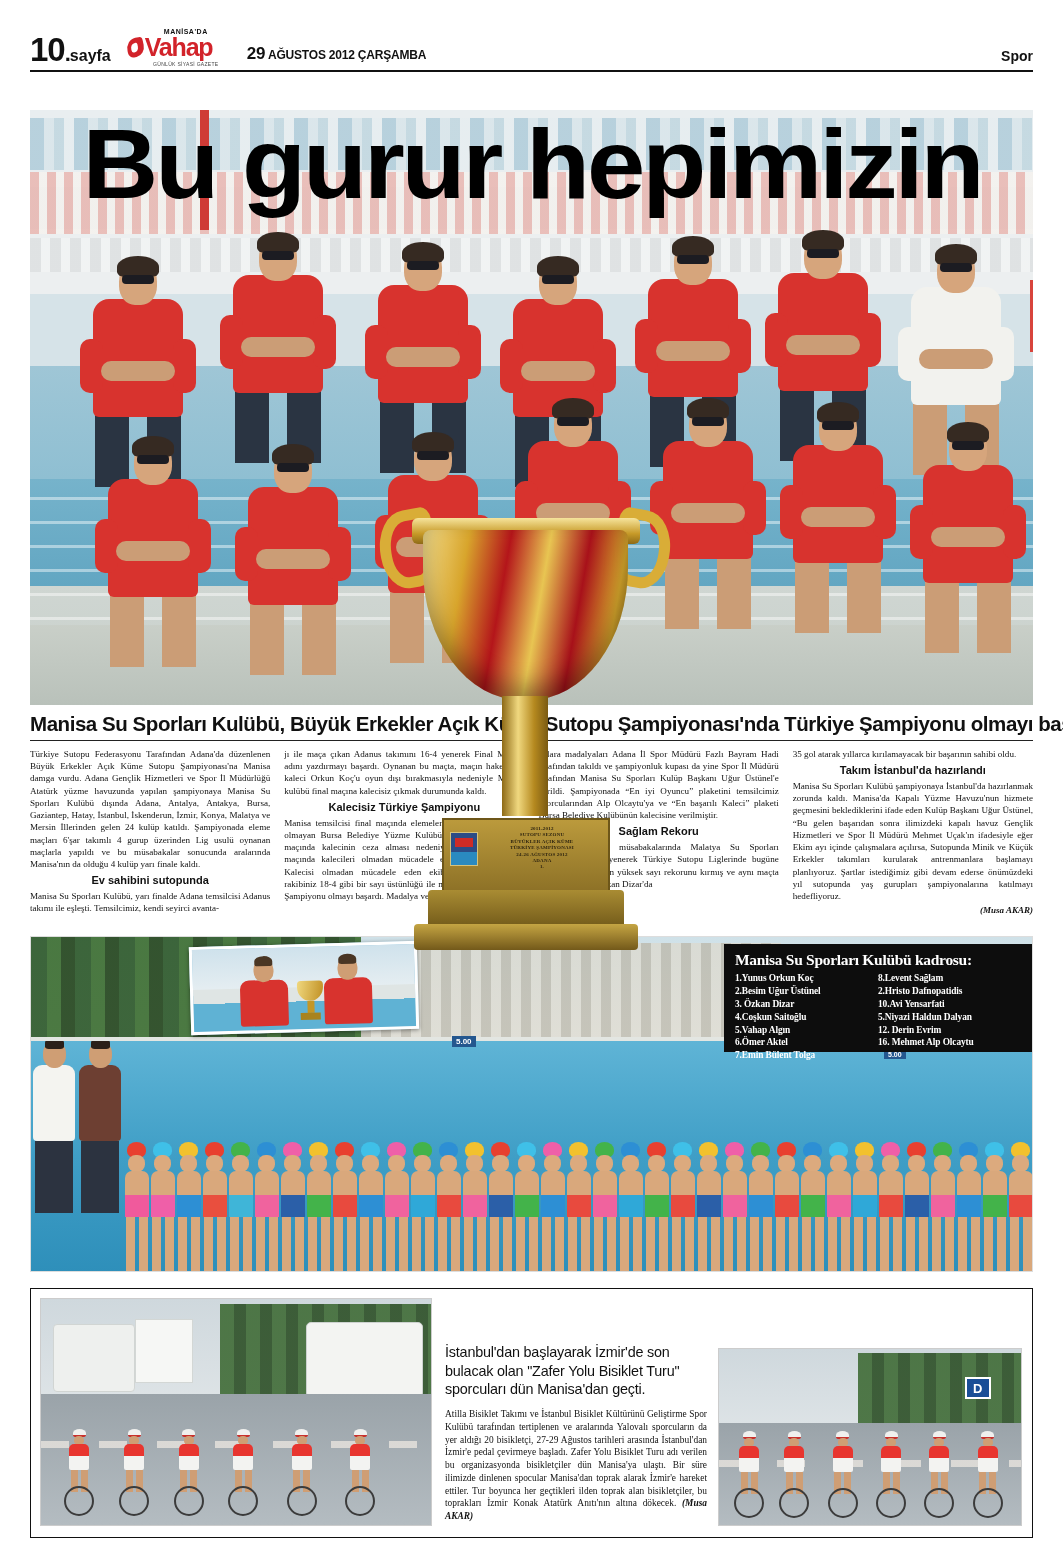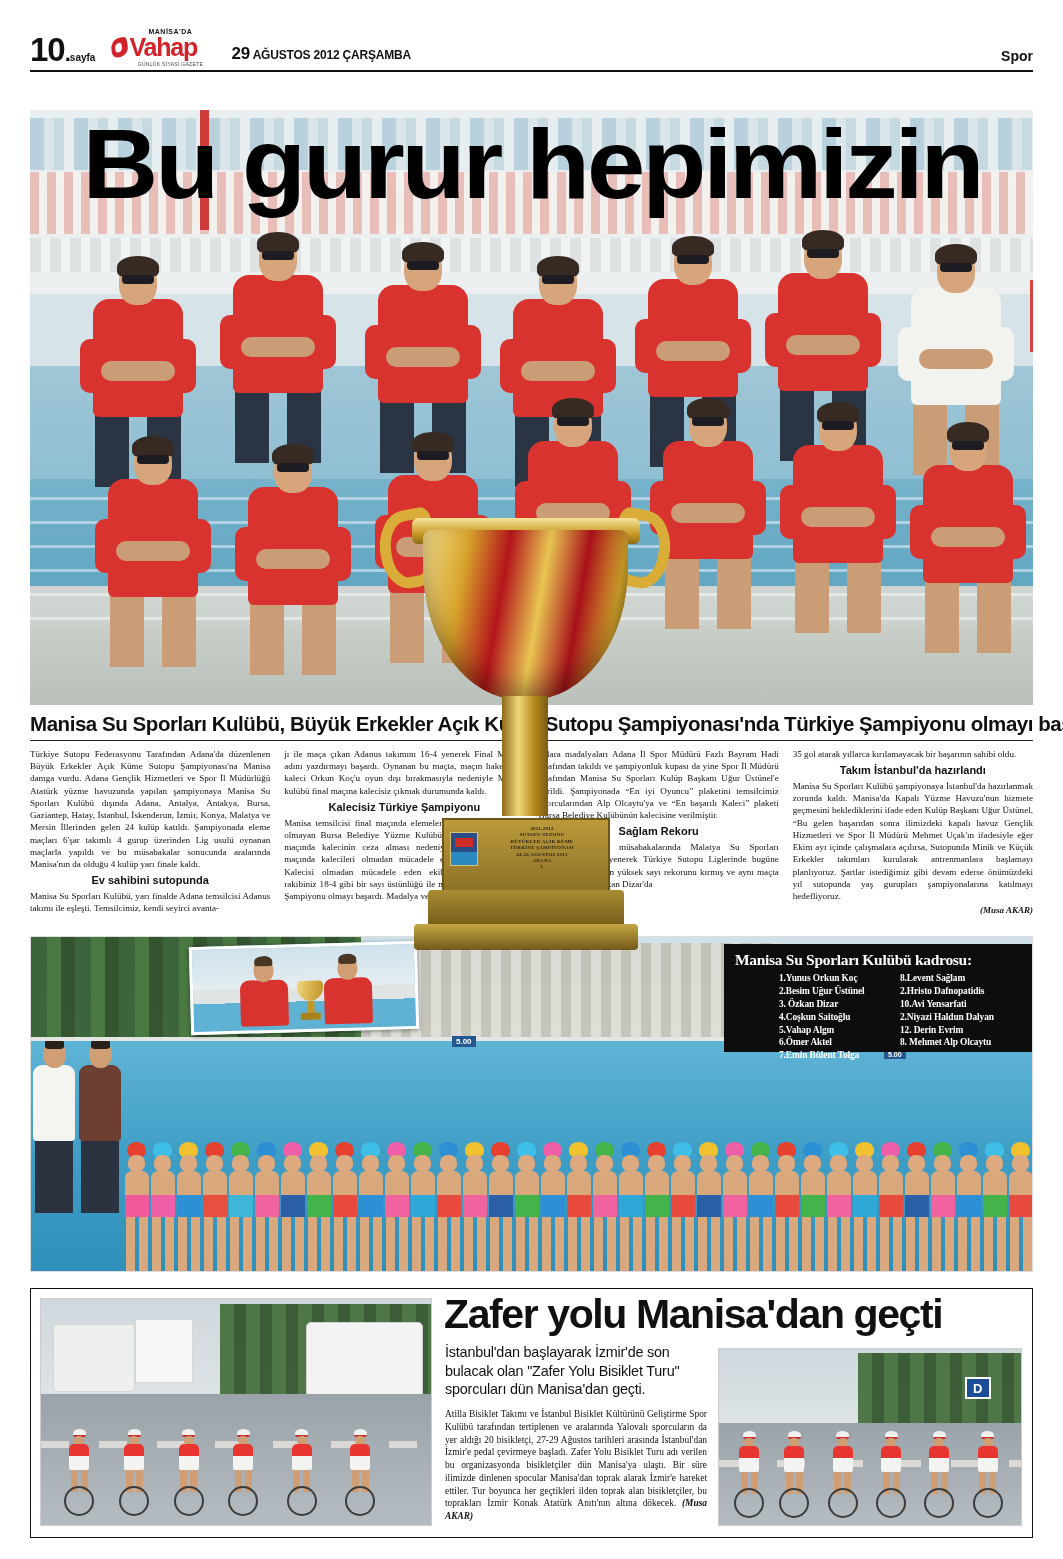--- a/index.html
+++ b/index.html
@@ -35,21 +35,21 @@
     font-size: 33px;
     line-height: 1;
     color: #111;
     letter-spacing: -1px;
   }
   .page-num .dot {
     font-size: 22px;
     vertical-align: baseline;
   }
   .page-num .sayfa {
-    font-size: 10px;
+    font-size: 16px;
     font-weight: bold;
     letter-spacing: 0px;
   }
   .logo-box {
     margin-left: 16px;
     width: 100px; height: 38px;
     position: relative;
     display: flex;
     flex-direction: column;
     justify-content: center;
@@ -604,21 +604,21 @@
     padding: 5px 9px 6px;
     z-index: 18;
   }
   .roster-title {
     font-family: "Liberation Serif", serif;
     font-weight: bold;
     font-size: 15.5px;
     letter-spacing: -0.3px;
     margin-bottom: 3px;
   }
-  .roster-cols { display: flex; gap: 0; margin-left: 44px; }
+  .roster-cols { display: flex; gap: 0; }
   .roster-col { flex: 1; }
   .roster-item {
     font-family: "Liberation Serif", serif;
     font-weight: bold;
     font-size: 9.4px;
     line-height: 1.37;
     letter-spacing: -0.1px;
   }
 
   
@@ -1311,23 +1311,23 @@
         <div class="roster-item">3. Özkan Dizar</div>
         <div class="roster-item">4.Coşkun Saitoğlu</div>
         <div class="roster-item">5.Vahap Algın</div>
         <div class="roster-item">6.Ömer Aktel</div>
         <div class="roster-item">7.Emin Bülent Tolga</div>
       </div>
       <div class="roster-col">
         <div class="roster-item">8.Levent Sağlam</div>
         <div class="roster-item">2.Hristo Dafnopatidis</div>
         <div class="roster-item">10.Avi Yensarfati</div>
-        <div class="roster-item">2.Niyazi Haldun Dalyan</div>
+        <div class="roster-item">5.Niyazi Haldun Dalyan</div>
         <div class="roster-item">12. Derin Evrim</div>
-        <div class="roster-item">8. Mehmet Alp Olcaytu</div>
+        <div class="roster-item">16. Mehmet Alp Olcaytu</div>
       </div>
     </div>
   </div>
 
   <div class="bottom-box"></div>
 
   <div class="bike-photo-l">
     <div class="bg-urban"></div>
     <div class="bg-trees"></div>
     <div class="bus"></div>
@@ -1371,21 +1371,20 @@
       </div>
     <div class="rider" style="left:78%">
         <div class="helm"></div>
         <div class="hd"></div>
         <div class="jer"></div>
         <div class="lg"></div>
         <div class="wheel"></div>
       </div>
   </div>
 
-  <div class="bottom-headline">Zafer yolu Manisa'dan geçti</div>
   <div class="bottom-lede">İstanbul'dan başlayarak İzmir'de son bulacak olan "Zafer Yolu Bisiklet Turu" sporcuları dün Manisa'dan geçti.</div>
   <div class="bottom-body">
     <span>Atilla Bisiklet Takımı ve İstanbul Bisiklet Kültürünü Geliştirme Spor Kulübü tarafından tertiplenen ve aralarında Yalovalı sporcuların da yer aldığı 20 bisikletçi, 27-29 Ağustos tarihleri arasında İstanbul'dan İzmir'e pedal çevirmeye başladı. Zafer Yolu Bisiklet Turu adı verilen bu organizasyonda bisikletçiler dün Manisa'ya ulaştı. Bir süre ilimizde dinlenen spocular Manisa'dan toprak alarak İzmir'e hareket ettiler.  Tur boyunca her geçtikleri ilden toprak alan bisikletçiler, bu toprakları İzmir Konak Atatürk Anıtı'nın altına dökecek. </span><span class="byline2">(Musa AKAR)</span>
   </div>
 
   <div class="bike-photo-r">
     <div class="bg-urban"></div>
     <div class="bg-trees"></div>
     <div class="blue-sign">D</div>
     <div class="road"></div>

